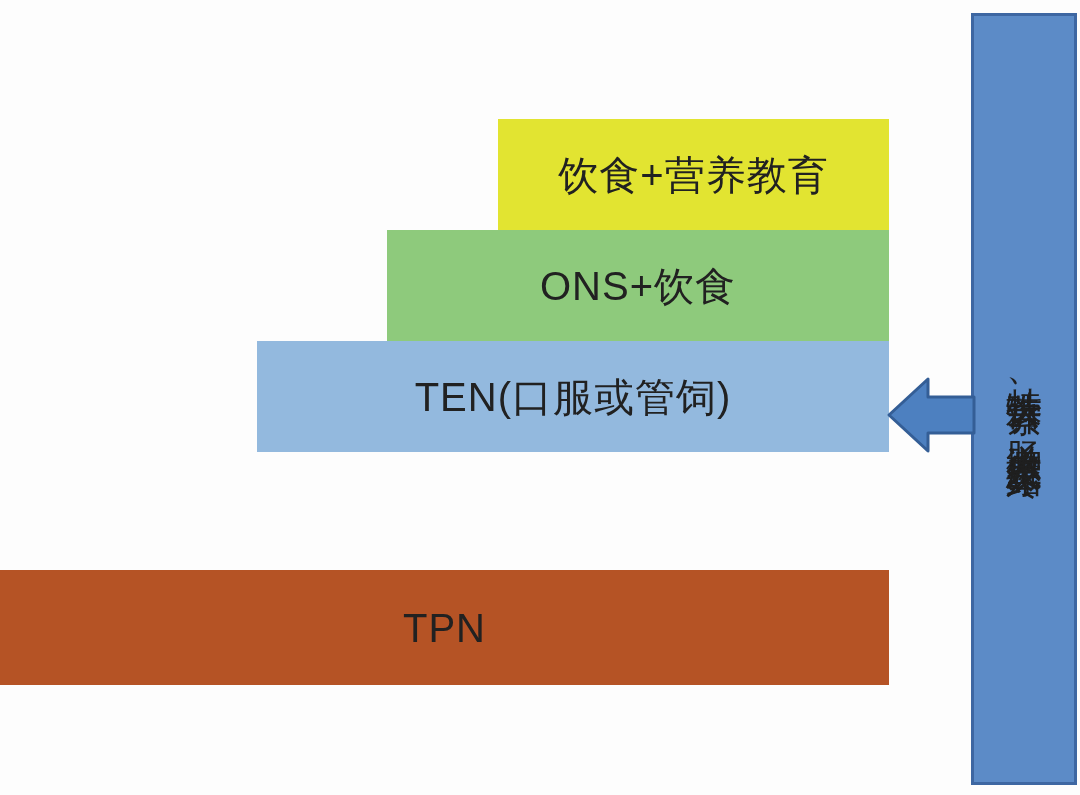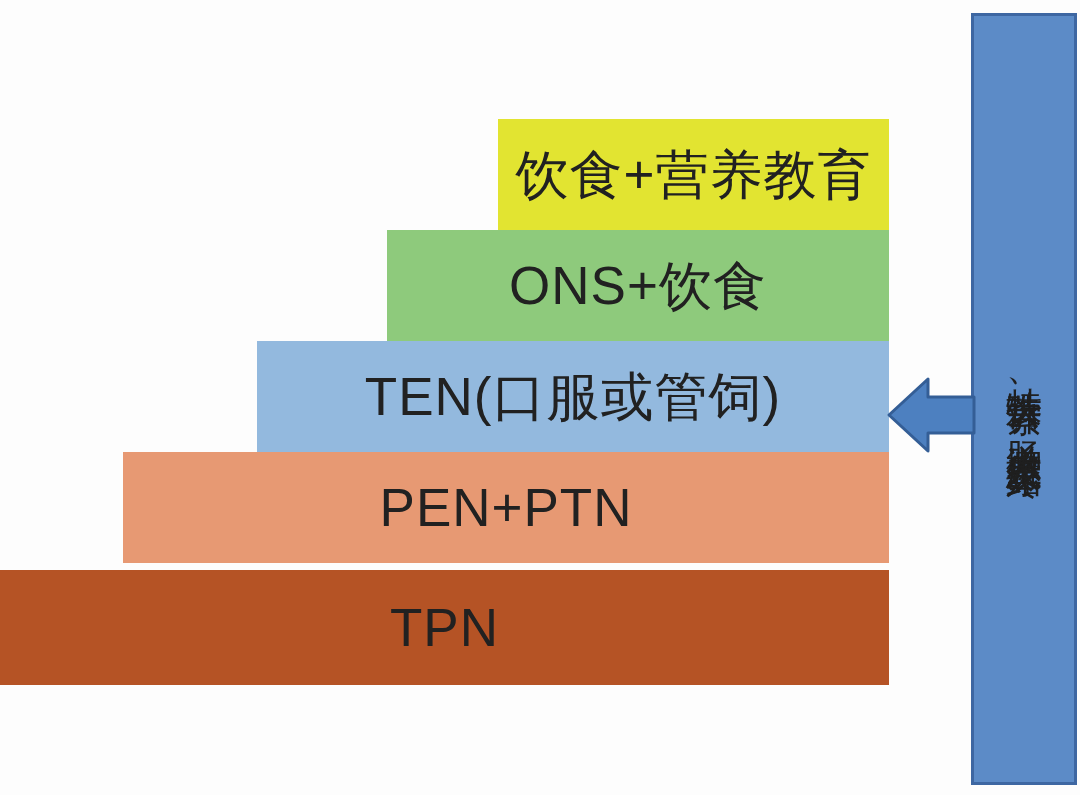--- a/index.html
+++ b/index.html
@@ -15,21 +15,21 @@
     background: #fdfdfd;
     overflow: hidden;
   }
   .step {
     position: absolute;
     display: flex;
     align-items: center;
     justify-content: center;
   }
   .step-label {
-    font-size: 53px;
+    font-size: 40px;
     color: #212121;
     letter-spacing: 1px;
     white-space: nowrap;
     line-height: 1;
   }
   .side-banner {
     position: absolute;
     left: 971px;
     top: 13px;
     width: 106px;
@@ -67,23 +67,20 @@
   </div>
 
   <div class="step" style="left: 387px; top: 230px; width: 502px; height: 111px; background-color: rgb(142, 202, 124);">
     <span class="step-label">ONS+饮食</span>
   </div>
 
   <div class="step" style="left: 257px; top: 341px; width: 632px; height: 111px; background-color: rgb(147, 185, 222);">
     <span class="step-label">TEN(口服或管饲)</span>
   </div>
 
-  <div class="step" style="left: 123px; top: 452px; width: 766px; height: 111px; background-color: rgb(231, 153, 115);">
-    <span class="step-label">PEN+PTN</span>
-  </div>
 
   <div class="step" style="left: 0px; top: 563px; width: 889px; height: 115px; background-color: rgb(181, 83, 37); margin-top: 7px;">
     <span class="step-label">TPN</span>
   </div>
 
   <div class="side-banner" style="background-color: rgb(92, 139, 199); border-color: rgb(62, 103, 162);">
     <span class="side-banner-label">特殊营养素、肠道微生态贯穿始终</span>
   </div>
 
   <svg class="arrow-svg" viewBox="0 0 90 80" aria-hidden="true">

